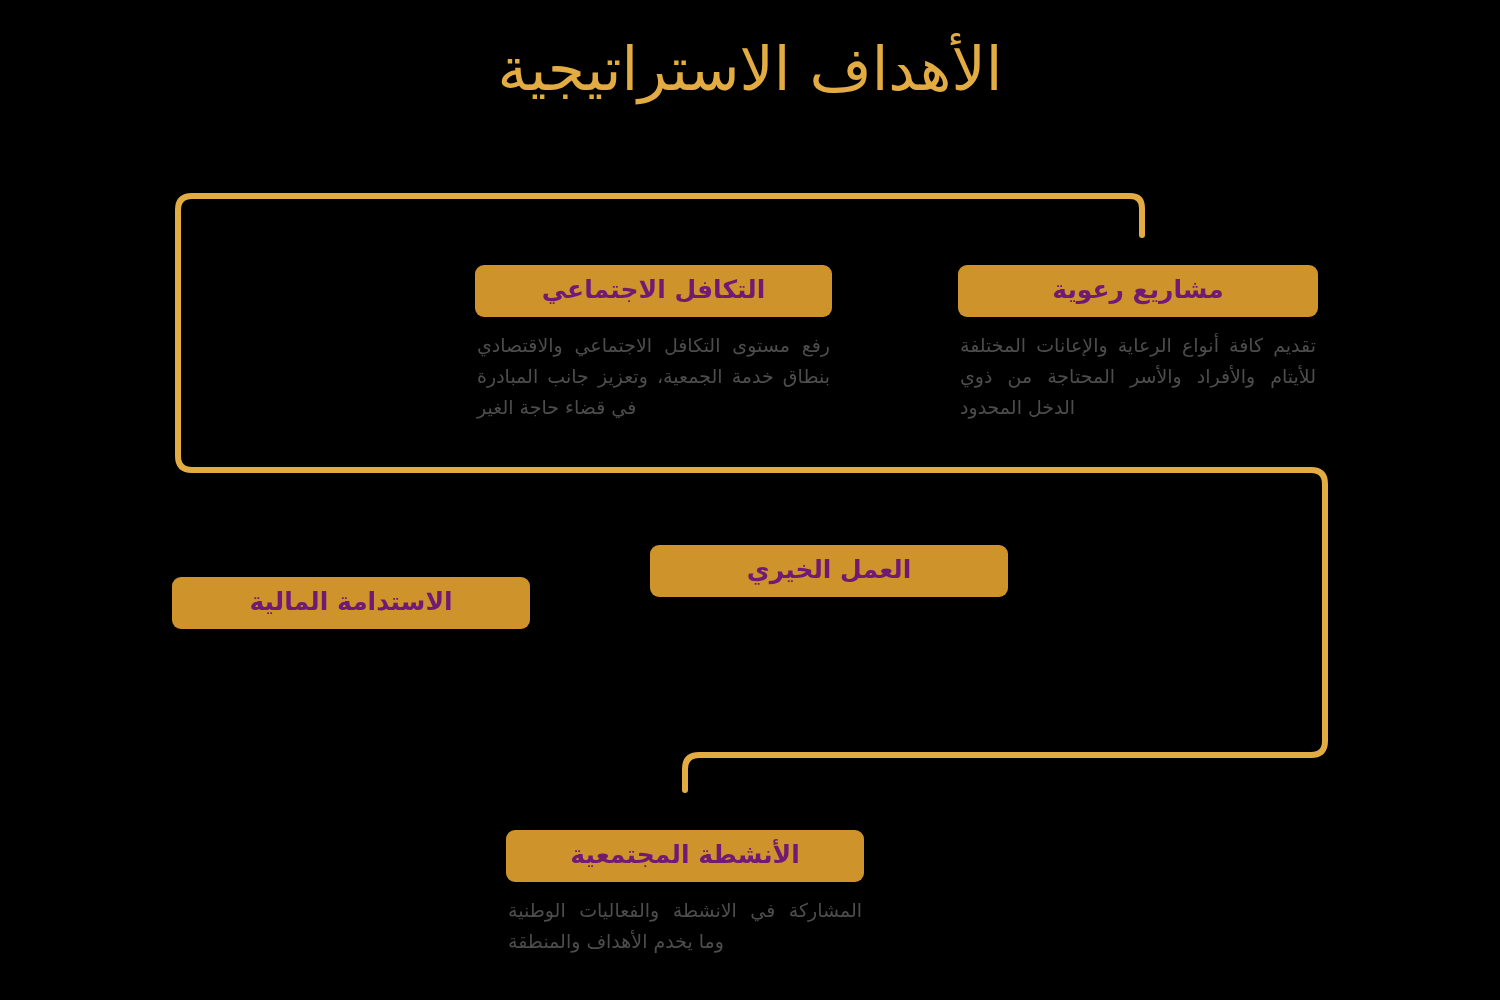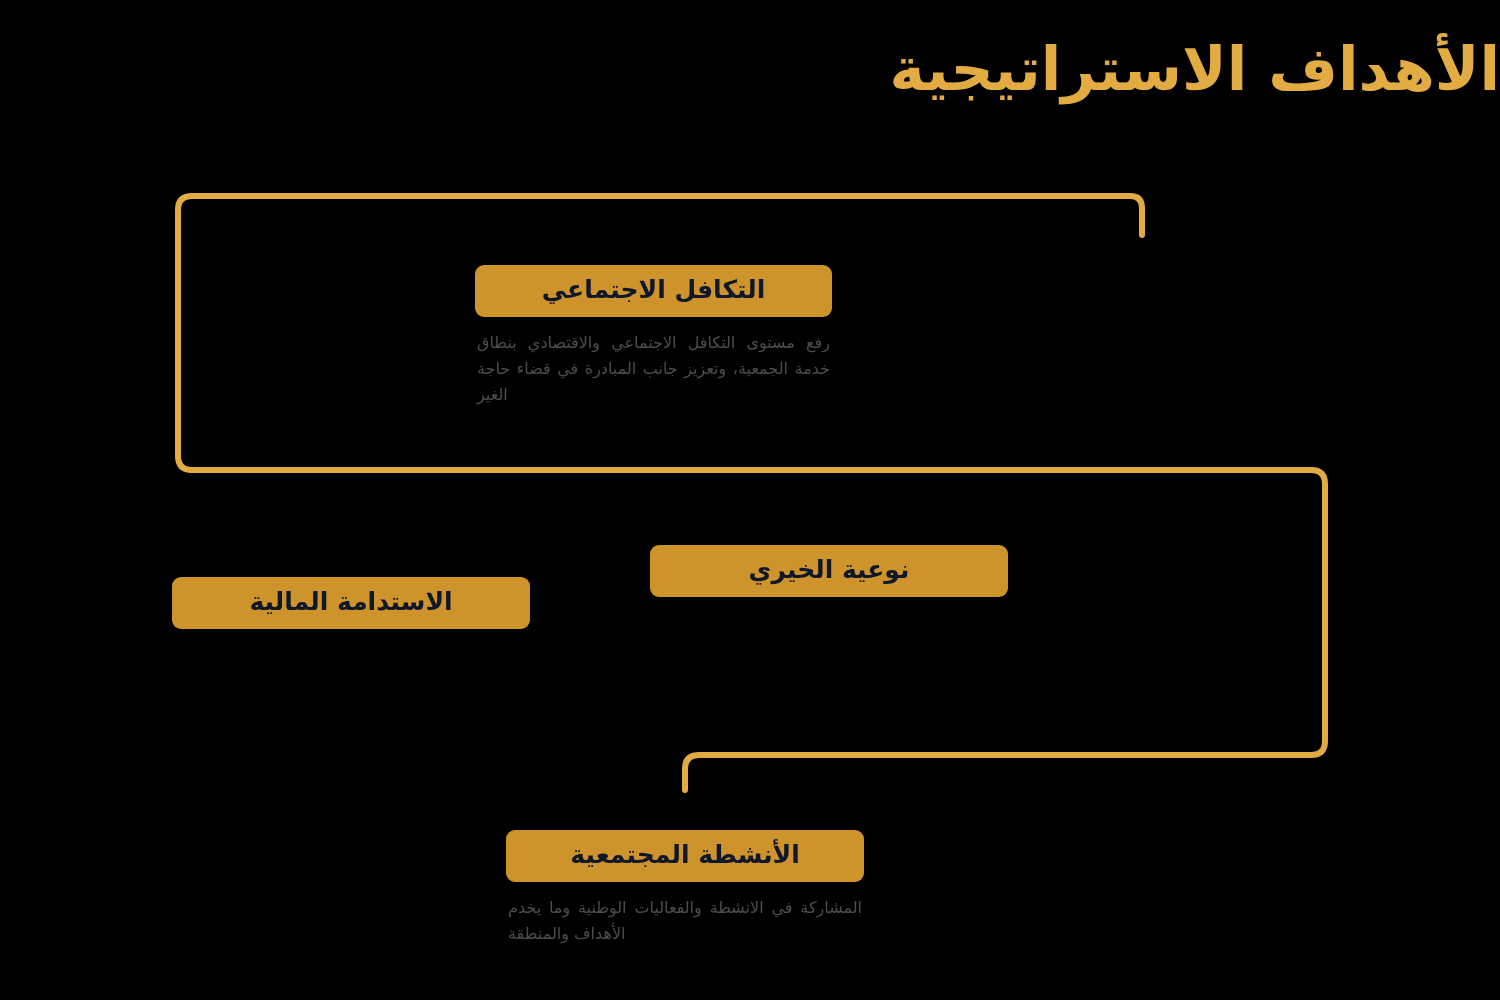--- a/index.html
+++ b/index.html
@@ -16,23 +16,24 @@
     overflow: hidden;
     font-family: "DejaVu Sans", "Liberation Sans", sans-serif;
   }
 
   
   #page-title {
     position: absolute;
     top: 36px;
     left: 0;
     width: 1500px;
+    text-align: center;
     color: #E2AC43;
     font-size: 60px;
-    font-weight: bold;
+    font-weight: normal;
     letter-spacing: 0px;
     line-height: 1.1;
     direction: rtl;
     white-space: nowrap;
   }
 
   
   #connector-layer {
     position: absolute;
     inset: 0;
@@ -45,34 +46,34 @@
   .goal-card {
     position: absolute;
     direction: rtl;
   }
   .goal-header {
     box-sizing: border-box;
     width: 100%;
     height: 52px;
     border-radius: 9px;
     background: #CE932A;
-    color: #0f172a;
+    color: #701a75;
     font-size: 25px;
     font-weight: bold;
     display: flex;
     align-items: center;
     justify-content: center;
     text-align: center;
     line-height: 1;
     padding-bottom: 3px;
   }
   .goal-desc {
     margin-top: 13px;
     color: #4D4D4D;
-    font-size: 16px;
+    font-size: 19px;
     line-height: 1.62;
     text-align: justify;
     text-align-last: left;
     direction: rtl;
     padding: 0 2px;
   }
   
   .align-left-last { text-align: justify; text-align-last: left; }
 
   
@@ -100,32 +101,36 @@
              Q 178 470 192 470
              L 1311 470
              Q 1325 470 1325 484
              L 1325 741
              Q 1325 755 1311 755
              L 699 755
              Q 685 755 685 769
              L 685 790" fill="none" stroke="#E2AC43" stroke-width="6" stroke-linecap="round" stroke-linejoin="round"></path>
   </svg>
 
+  <div class="goal-card" id="card-pastoral">
+    <div class="goal-header">مشاريع رعوية</div>
+    <div class="goal-desc align-left-last">تقديم كافة أنواع الرعاية والإعانات المختلفة للأيتام والأفراد والأسر المحتاجة من ذوي الدخل المحدود</div>
+  </div>
 
   <div class="goal-card" id="card-social-solidarity">
     <div class="goal-header">التكافل الاجتماعي</div>
     <div class="goal-desc">رفع مستوى التكافل الاجتماعي والاقتصادي بنطاق خدمة الجمعية، وتعزيز جانب المبادرة في قضاء حاجة الغير</div>
   </div>
 
   <div class="goal-card" id="card-financial-sustain">
     <div class="goal-header">الاستدامة المالية</div>
   </div>
 
   <div class="goal-card" id="card-charitable-work">
-    <div class="goal-header">نوعية الخيري</div>
+    <div class="goal-header">العمل الخيري</div>
   </div>
 
   <div class="goal-card" id="card-family-empowerment">
   </div>
 
   <div class="goal-card" id="card-community-activities">
     <div class="goal-header">الأنشطة المجتمعية</div>
     <div class="goal-desc">المشاركة في الانشطة والفعاليات الوطنية وما يخدم الأهداف والمنطقة</div>
   </div>
 

